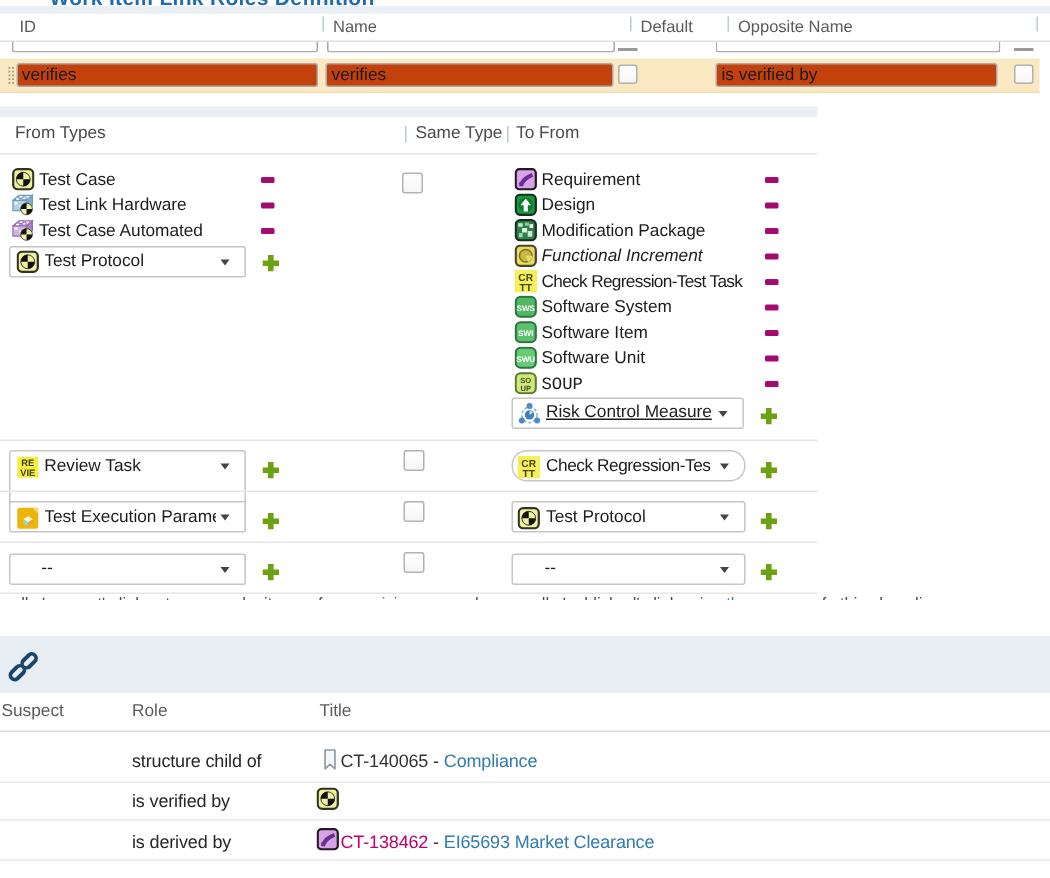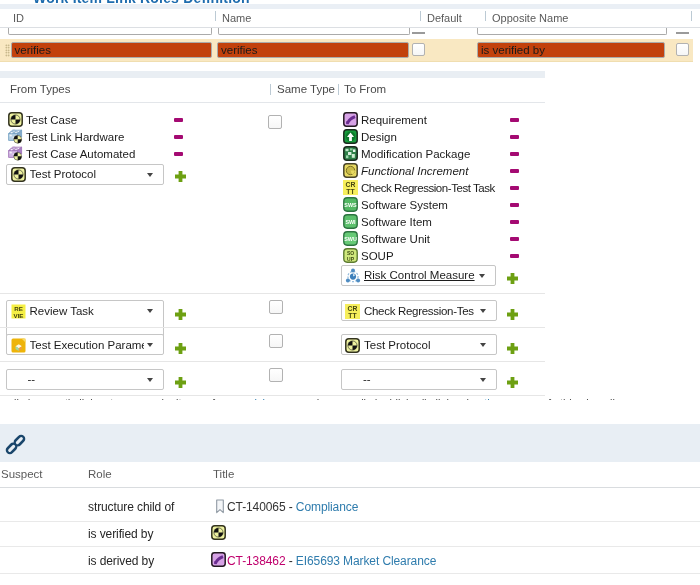--- a/index.html
+++ b/index.html
@@ -181,21 +181,21 @@
         <text x="7.5" y="10" font-family="Liberation Sans" font-size="5.4" font-weight="bold" fill="#fff" text-anchor="middle">SWU</text>
       </svg></div>
   <div class="abs item" style="left:361px;top:233px;">Software Unit</div>
   <div class="abs minus" style="left:510px;top:236.5px;"></div>
 
   <div class="abs" id="ti9" style="left:343px;top:248px;"><svg width="15" height="15" viewBox="0 0 15 15">
         <rect x="0.8" y="0.8" width="13.4" height="13.4" rx="3.4" fill="#cfe87c" stroke="#5c7a30" stroke-width="1.4"></rect>
         <text x="7.5" y="7" font-family="Liberation Sans" font-size="5" font-weight="bold" fill="#3c4a14" text-anchor="middle">SO</text>
         <text x="7.5" y="12.6" font-family="Liberation Sans" font-size="5" font-weight="bold" fill="#3c4a14" text-anchor="middle">UP</text>
       </svg></div>
-  <div class="abs item" style="left:361px;top:250px;">SOUP</div>
+  <div class="abs item" style="left:361px;top:250px;font-family:Liberation Mono, monospace;">SOUP</div>
   <div class="abs minus" style="left:510px;top:253.5px;"></div>
 
   <div class="abs dd" style="left:341px;top:264.5px;width:155px;height:21px;">
     <span class="abs" id="ti10" style="left:3px;top:2.5px;"><svg width="16" height="16" viewBox="0 0 16 16">
           <circle cx="8" cy="8.6" r="5.1" fill="none" stroke="#93bbdc" stroke-width="1.2" stroke-dasharray="2 1.4"></circle>
           <circle cx="8" cy="8.6" r="3.1" fill="#3d7fba"></circle>
           <path d="M8 8.6 L8 5.9 A2.7 2.7 0 0 1 10.3 7.2 Z" fill="#cfe2f2"></path>
           <circle cx="8" cy="2.6" r="2" fill="#4f8cc2"></circle>
           <circle cx="2.9" cy="12.4" r="2" fill="#4f8cc2"></circle>
           <circle cx="13.1" cy="12.4" r="2" fill="#4f8cc2"></circle>
@@ -215,21 +215,21 @@
           <text x="7.5" y="6.9" font-family="Liberation Sans" font-size="6.2" font-weight="bold" fill="#3f3f0e" text-anchor="middle">RE</text>
           <text x="7.5" y="13.6" font-family="Liberation Sans" font-size="6.2" font-weight="bold" fill="#3f3f0e" text-anchor="middle">VIE</text>
         </svg></span>
     <span class="ddtxt" style="left:23px;">Review Task</span>
     <span class="ddarr" style="right:10px;top:8px;"></span>
   </div>
   <div class="abs" id="plus3" style="left:174.5px;top:305.5px;"><svg width="11" height="11" viewBox="0 0 11 11">
         <path d="M3.6 0 H7.4 V3.6 H11 V7.4 H7.4 V11 H3.6 V7.4 H0 V3.6 H3.6 Z" fill="#6da012"></path>
       </svg></div>
   <div class="abs cb" style="left:268.5px;top:300px;"></div>
-  <div class="abs dd" style="left:341px;top:300px;width:156px;height:21px;">
+  <div class="abs dd" style="left:341px;top:300px;width:156px;height:21px;border-radius:10px;">
     <span class="abs" id="ri2" style="left:3px;top:2.5px;"><svg width="15" height="15" viewBox="0 0 15 15">
           <rect x="0" y="0" width="15" height="15" fill="#f6ee5c"></rect>
           <text x="7.5" y="7" font-family="Liberation Sans" font-size="6.8" font-weight="bold" fill="#454510" text-anchor="middle">CR</text>
           <text x="7.5" y="14.3" font-family="Liberation Sans" font-size="6.8" font-weight="bold" fill="#454510" text-anchor="middle">TT</text>
         </svg></span>
     <span class="ddtxt" style="left:22px;width:112px;letter-spacing:-0.3px;">Check Regression-Tes</span>
     <span class="ddarr" style="right:10px;top:8px;"></span>
   </div>
   <div class="abs" id="plus4" style="left:507px;top:305.5px;"><svg width="11" height="11" viewBox="0 0 11 11">
         <path d="M3.6 0 H7.4 V3.6 H11 V7.4 H7.4 V11 H3.6 V7.4 H0 V3.6 H3.6 Z" fill="#6da012"></path>

